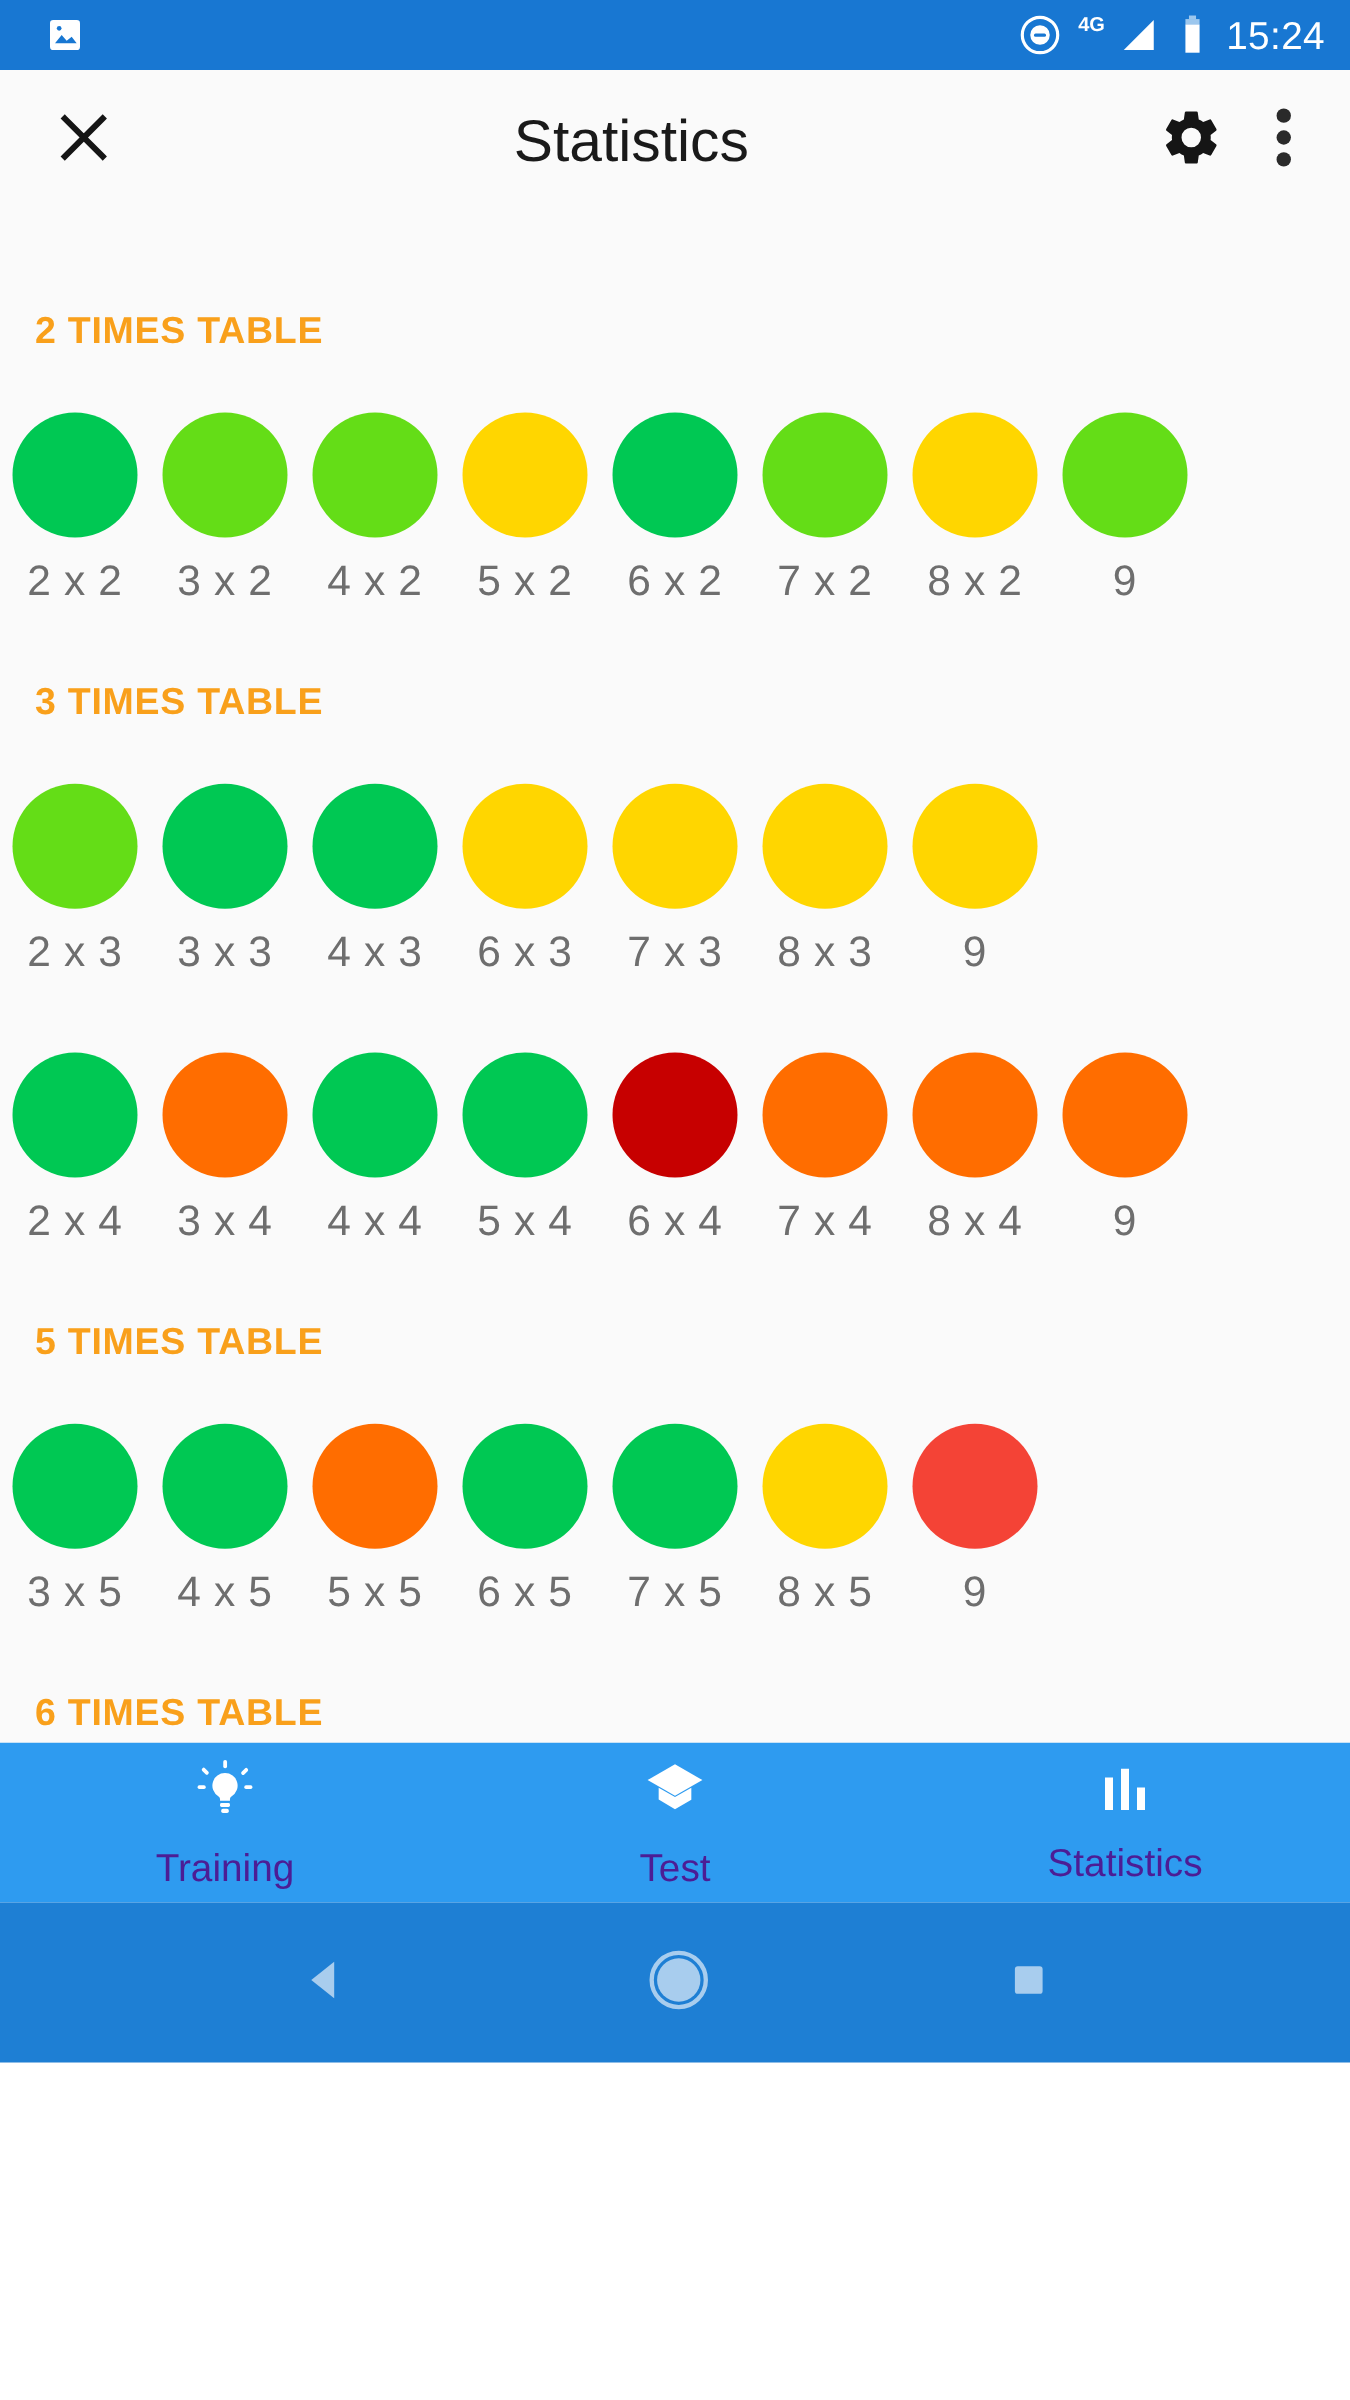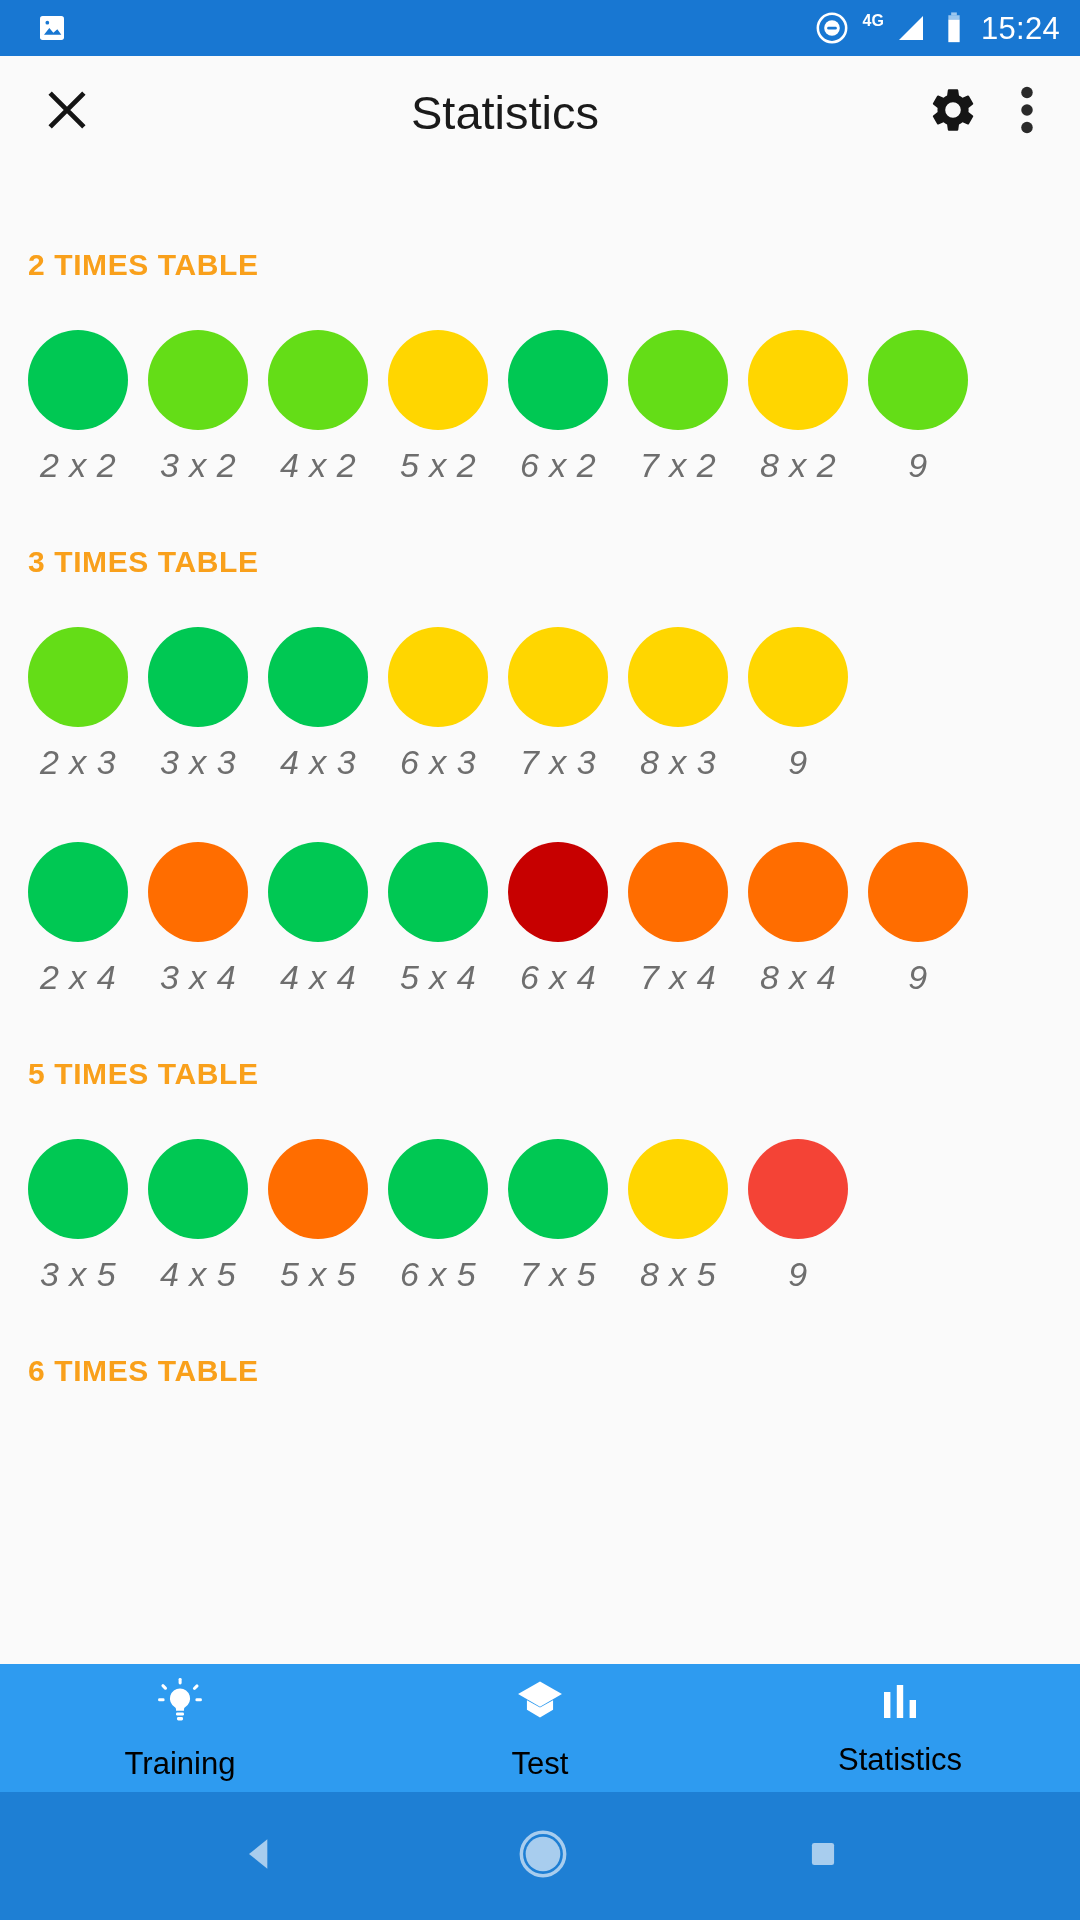--- a/index.html
+++ b/index.html
@@ -4,21 +4,21 @@
 <style>
   * { margin:0; padding:0; box-sizing:border-box; }
   html, body {
     width:1080px; height:1920px;
     font-family:"Liberation Sans", sans-serif;
     background:#ffffff;
     overflow:hidden;
   }
   #app {
     position:relative;
-    width:1080px; height:1920px;
+    width:1080px; height:1650px;
     display:flex; flex-direction:column;
     background:#fafafa;
   }
 
   
   .status-bar {
     height:56px; flex:0 0 56px;
     background:#1877d2;
     display:flex; align-items:center;
     padding:0 20px 0 36px;
@@ -65,23 +65,21 @@
   .section { margin-bottom:5px; }
   .section-title {
     font-size:30px; font-weight:700;
     color:#f9a01b;
     letter-spacing:0.6px;
     padding-left:28px;
     margin-bottom:48px;
   }
   .dots-row {
     display:flex;
-    padding-left:18px;
     margin-bottom:60px;
-    font-style:italic;
   }
   .dot-cell {
     width:120px; flex:0 0 120px;
     display:flex; flex-direction:column; align-items:center;
   }
   .dot {
     width:100px; height:100px; border-radius:50%;
   }
   .dot-label {
     margin-top:16px;
@@ -97,21 +95,21 @@
     background:#2e9bf0;
     display:flex;
   }
   .nav-item {
     flex:1 1 0;
     display:flex; flex-direction:column;
     align-items:center; justify-content:center;
     gap:12px;
   }
   .nav-label {
-    font-size:31px; color:#000000; font-weight:400;
+    font-size:31px; color:#4c1d95; font-weight:400;
   }
 
   
   .android-nav {
     flex:0 0 128px; height:128px;
     background:#1e7fd4;
     display:flex; align-items:center; justify-content:space-around;
     padding:0 120px;
   }
   .an-btn { display:flex; align-items:center; justify-content:center; }

